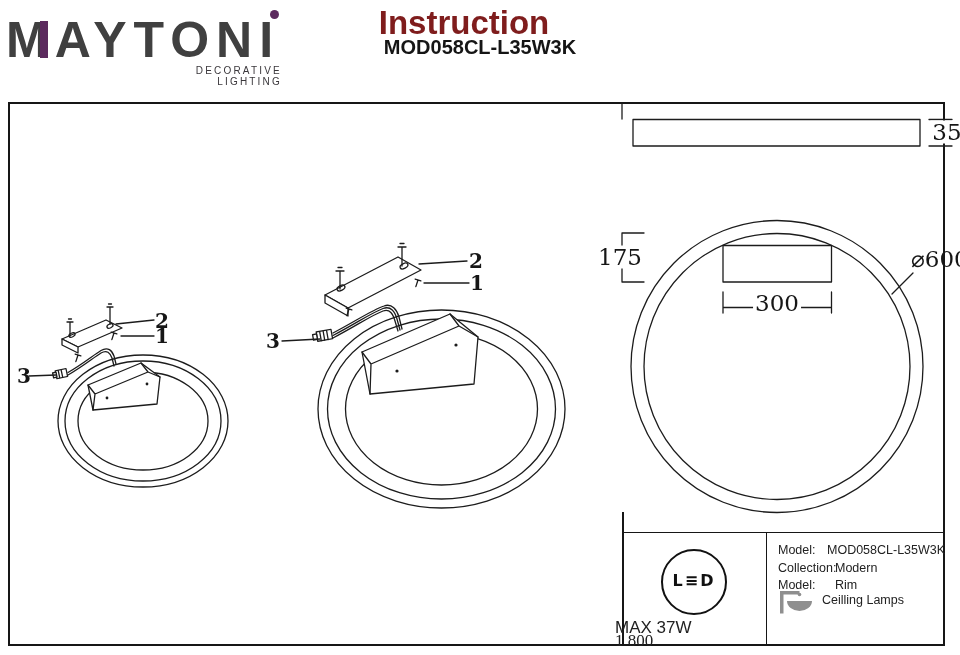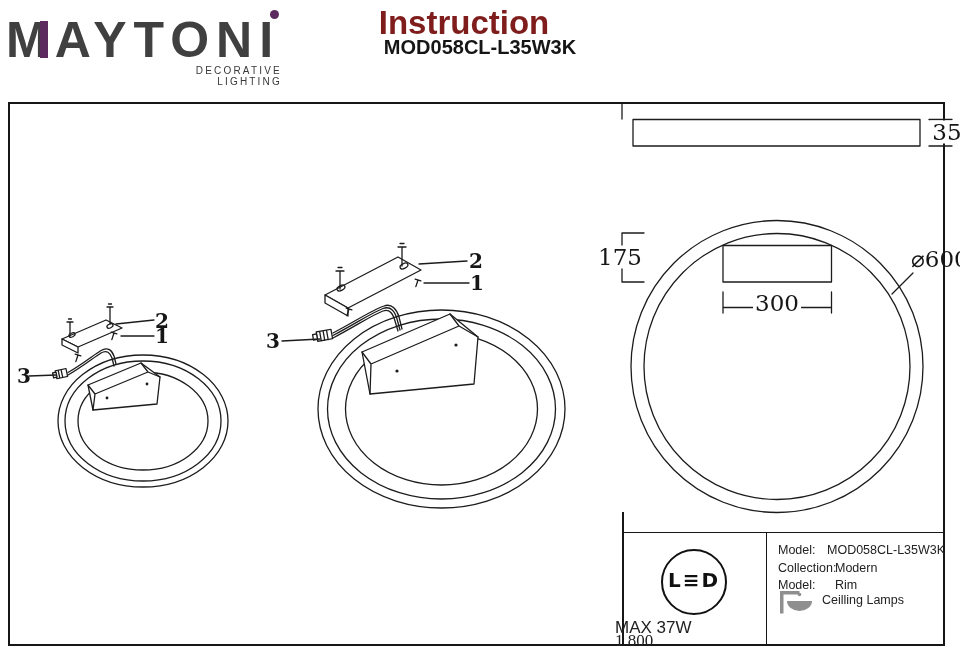--- a/index.html
+++ b/index.html
@@ -34,21 +34,21 @@
     font-family:"DejaVu Serif","Liberation Serif",serif;font-size:20px;font-weight:700;line-height:1;
     color:#161616;transform:translate(-50%,-50%);
   }
   
   .tbl-line{background:#161616;}
   .t-label{font-size:12.5px;color:#222;}
   .t-value{font-size:12.5px;color:#222;}
   .led-badge{
     left:661px;top:549px;width:66px;height:66px;border:2.5px solid #111;border-radius:50%;
     box-sizing:border-box;text-align:center;line-height:59px;
-    font-family:"DejaVu Sans",sans-serif;font-size:20px;font-weight:700;letter-spacing:2px;color:#111;
+    font-family:"DejaVu Sans",sans-serif;font-size:16px;font-weight:700;letter-spacing:2px;color:#111;
   }
   .led-sub{left:615px;width:90px;text-align:left;font-size:17px;color:#222;}
 </style>
 </head>
 <body>
 
 <div class="abs logo">
   <span>MAYTONI</span>
   <span class="m-bar"></span>
   <span class="i-dot"></span>

